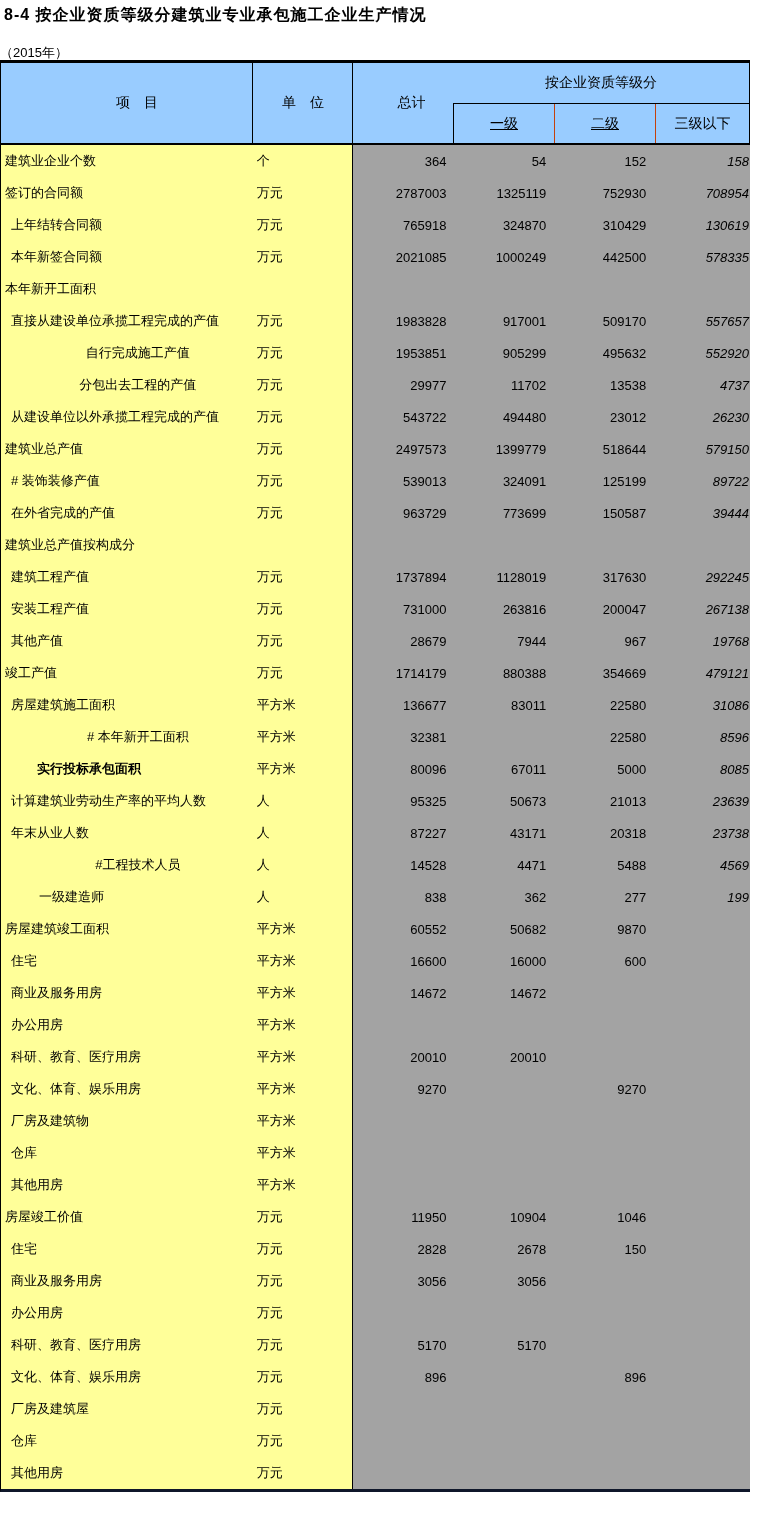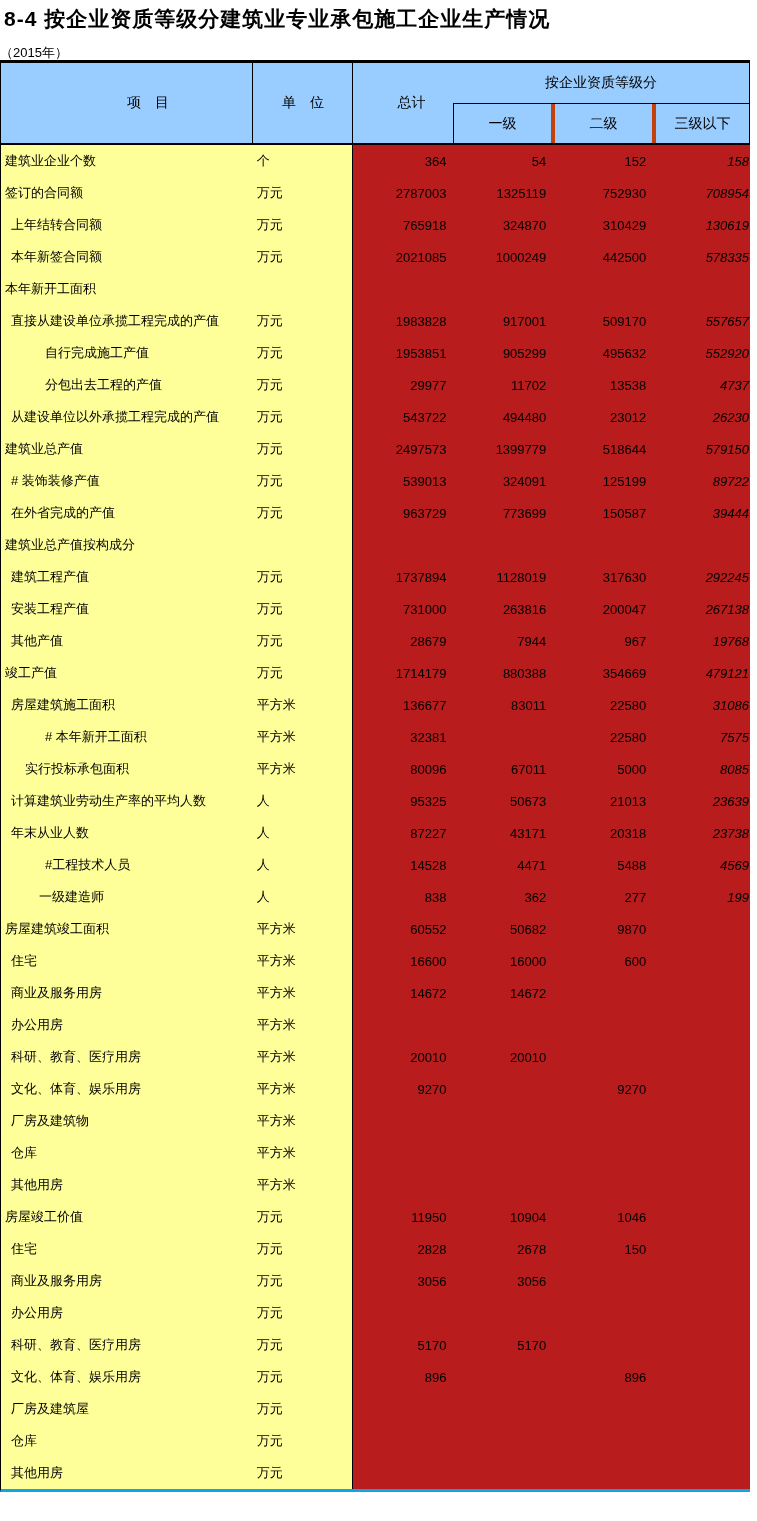--- a/index.html
+++ b/index.html
@@ -1,70 +1,70 @@
 <!DOCTYPE html>
 <html style="--header-bg: #99CCFF; --item-bg: #FFFF99;"><head>
 <meta charset="utf-8">
 <style>
   html,body{margin:0;padding:0;}
   body{
     width:757px;height:1521px;background:#ffffff;color:#000;
     font-family:"Liberation Sans", sans-serif;position:relative;overflow:hidden;
   }
   .title{
-    position:absolute;top:5px;left:4px;font-size:21px;font-weight:bold;
+    position:absolute;top:5px;left:4px;font-size:16px;font-weight:bold;
     letter-spacing:1px;white-space:nowrap;
   }
   .subtitle{
     position:absolute;top:44px;left:0;width:750px;text-align:left;font-size:13px;
   }
   .table{position:absolute;top:60px;left:0;width:750px;}
   
   .thead{
     position:relative;height:85px;box-sizing:border-box;background:var(--header-bg,#99CCFF);
     border-top:3px solid #000;border-bottom:2px solid #000;
     border-left:1px solid #000;border-right:1px solid #000;
   }
   .vline{position:absolute;top:0;bottom:0;width:1px;background:#000;}
   .vl1{left:251px;}
   .vl2{left:351px;}
   .hcell{display:flex;align-items:center;justify-content:center;font-size:14px;white-space:pre;}
-  .h-item{position:absolute;left:11px;top:0;width:272px;height:100%;}
+  .h-item{position:absolute;left:0;top:0;width:272px;height:100%;}
   .h-unit{position:absolute;left:252px;top:0;width:100px;height:100%;}
   .h-total{position:absolute;left:360px;top:0;width:101px;height:100%;}
   .h-group{position:absolute;left:452px;top:0;width:296px;height:40px;}
   .h-subrow{
     position:absolute;left:452px;top:40px;right:0;bottom:0;box-sizing:content-box;
     border-left:1px solid #000;border-top:1px solid #000;display:flex;
   }
   .h-sub{height:100%;}
-  .s1,.s2{width:101px;border-right:4px solid #c2410c;box-sizing:border-box;}
+  .s1,.s2{width:101px;border-right:1px solid #c2410c;box-sizing:border-box;text-decoration:underline;}
   .s3{flex:1;}
   
   .tbody{
-    position:relative;width:750px;box-sizing:border-box;background:#b91c1c;
-    border-left:1px solid #000;border-bottom:3px solid #0ea5e9;
+    position:relative;width:750px;box-sizing:border-box;background:#a3a3a3;
+    border-left:1px solid #000;border-bottom:3px solid #0f172a;
   }
   .yellow{
     position:absolute;left:0;top:0;bottom:0;width:351px;
     background:var(--item-bg,#FFFF99);border-right:1px solid #000;
   }
   .row{position:relative;height:32px;display:flex;align-items:center;font-size:13px;}
   .c-label{width:252px;box-sizing:border-box;white-space:pre;}
   .c-unit{width:100px;box-sizing:border-box;padding-left:4px;}
   .c-v{box-sizing:border-box;text-align:right;white-space:nowrap;}
   .c-v.t {width:101px;padding-right:7px;}
   .c-v.g1{width:101px;padding-right:8px;}
   .c-v.g2{width:101px;padding-right:9px;}
   .c-v.g3{width:95px;padding-right:1px;font-style:italic;}
   .ind0{padding-left:4px;}
   .ind1{padding-left:10px;}
-  .ind2{padding-left:44px;}
+  .ind2{padding-left:22px;text-align:center;}
   .ind3{padding-left:38px;}
-  .ind4{padding-left:24px;}
+  .ind4{padding-left:36px;font-weight:bold;}
 </style>
 </head>
 <body>
 
 <div class="title">8-4 按企业资质等级分建筑业专业承包施工企业生产情况</div>
 <div class="subtitle">（2015年）</div>
 
 <div class="table">
   <div class="thead">
     <div class="vline vl1"></div>
@@ -224,21 +224,21 @@
         <div class="c-v g1">83011</div>
         <div class="c-v g2">22580</div>
         <div class="c-v g3">31086</div>
       </div>
       <div class="row">
         <div class="c-label ind2"># 本年新开工面积</div>
         <div class="c-unit">平方米</div>
         <div class="c-v t">32381</div>
         <div class="c-v g1"></div>
         <div class="c-v g2">22580</div>
-        <div class="c-v g3">7575</div>
+        <div class="c-v g3">8596</div>
       </div>
       <div class="row">
         <div class="c-label ind4">实行投标承包面积</div>
         <div class="c-unit">平方米</div>
         <div class="c-v t">80096</div>
         <div class="c-v g1">67011</div>
         <div class="c-v g2">5000</div>
         <div class="c-v g3">8085</div>
       </div>
       <div class="row">

